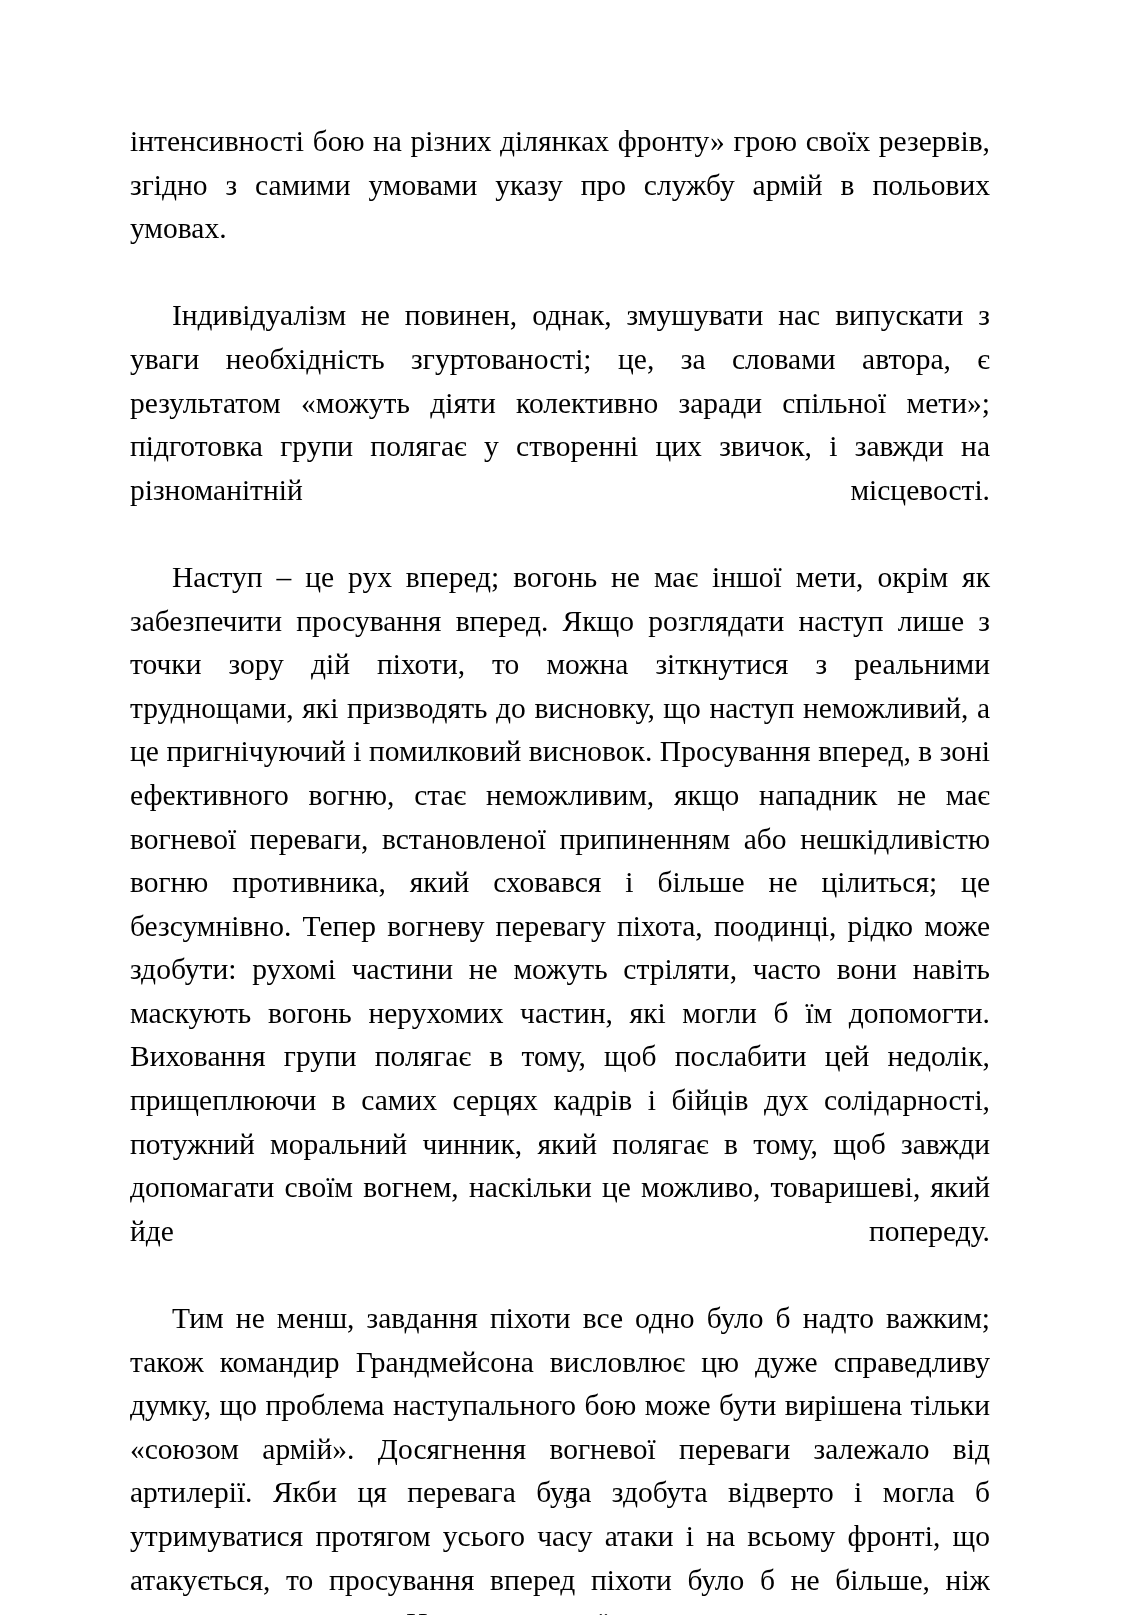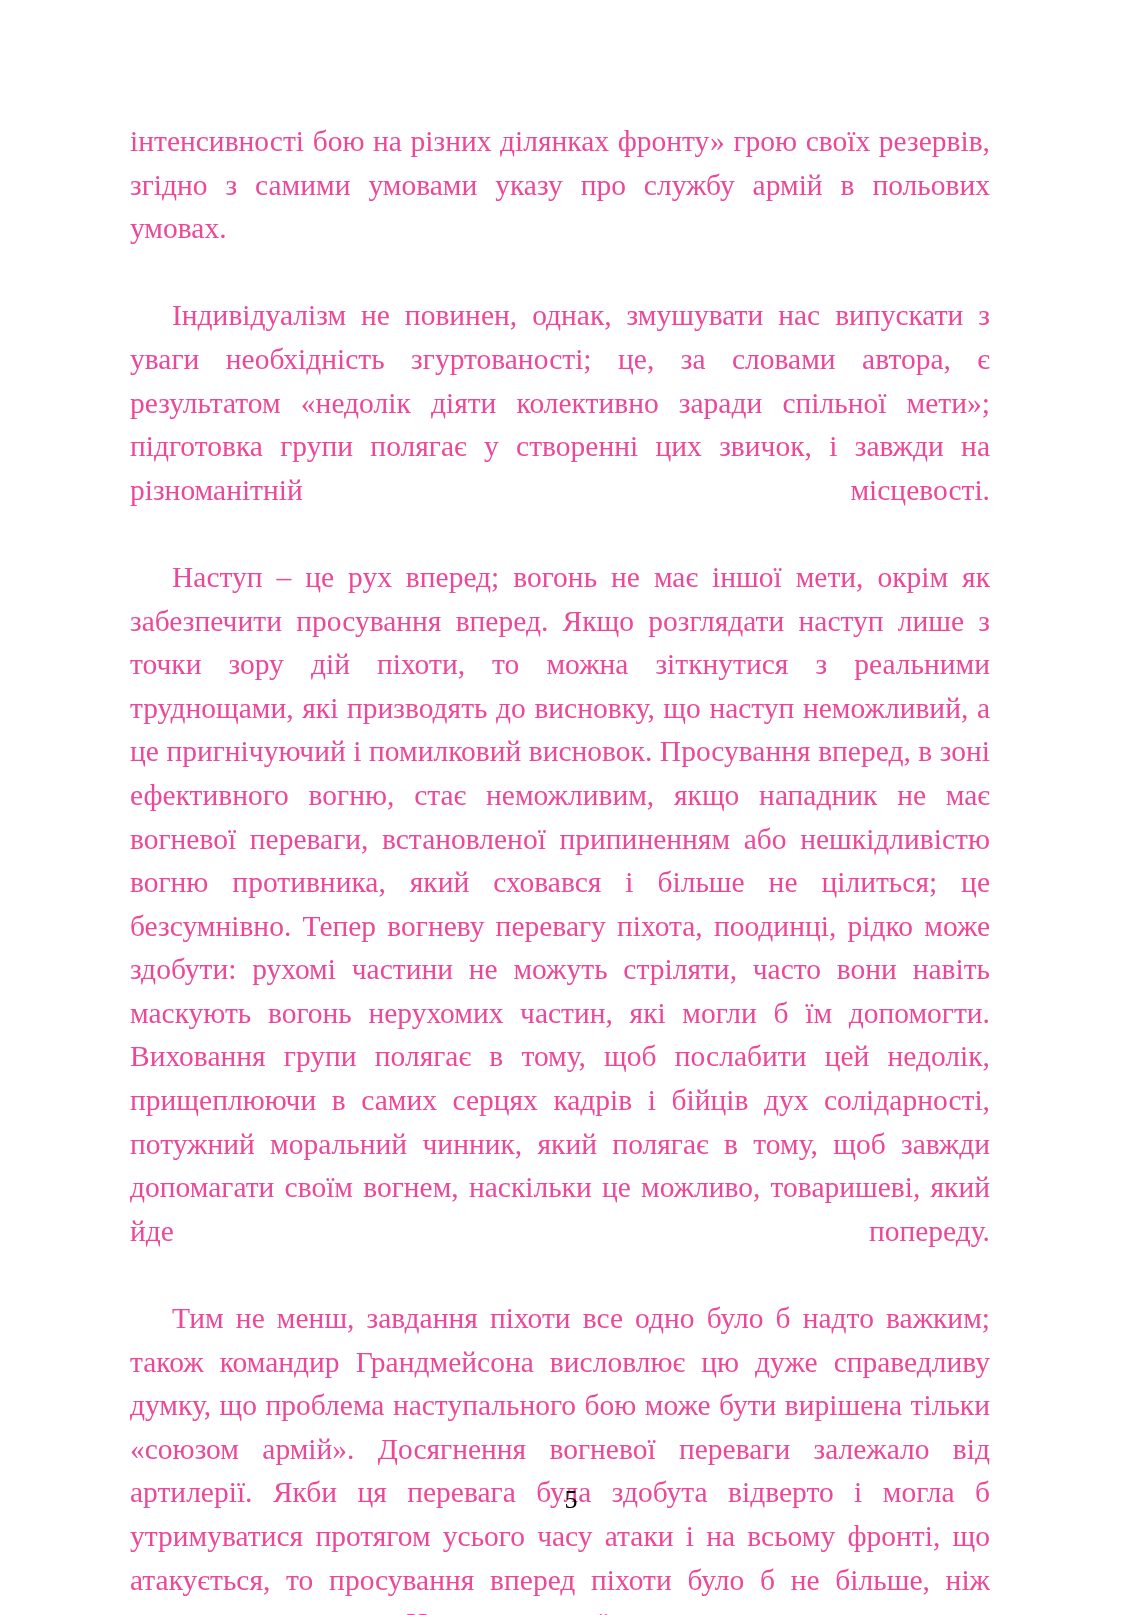--- a/index.html
+++ b/index.html
@@ -25,21 +25,21 @@
     top: 120px;
     width: 860px;
   }
 
   .para {
     margin: 0;
     padding: 0;
     font-family: "Liberation Serif", "DejaVu Serif", serif;
     font-size: 29.5px;
     line-height: 43.6px;
-    color: #ec4899;
+    color: #000000;
     text-align: justify;
     text-justify: inter-word;
     text-indent: 42px;
     -webkit-hyphens: none;
     hyphens: none;
     word-spacing: 0px;
   }
 
   .para.no-indent {
     text-indent: 0;
@@ -64,20 +64,20 @@
     line-height: 1;
   }
 </style>
 </head>
 <body>
 
 <div class="page">
 
   <div class="text-column">
     <p class="para no-indent">інтенсивності бою на різних ділянках фронту» грою своїх резервів, згідно з самими умовами указу про службу армій в польових умовах.</p>
-    <p class="para">Індивідуалізм не повинен, однак, змушувати нас випускати з уваги необхідність згуртованості; це, за словами автора, є результатом «недолік діяти колективно заради спільної мети»; підготовка групи полягає у створенні цих звичок, і завжди на різноманітній місцевості.</p>
+    <p class="para">Індивідуалізм не повинен, однак, змушувати нас випускати з уваги необхідність згуртованості; це, за словами автора, є результатом «можуть діяти колективно заради спільної мети»; підготовка групи полягає у створенні цих звичок, і завжди на різноманітній місцевості.</p>
     <p class="para">Наступ – це рух вперед; вогонь не має іншої мети, окрім як забезпечити просування вперед. Якщо розглядати наступ лише з точки зору дій піхоти, то можна зіткнутися з реальними труднощами, які призводять до висновку, що наступ неможливий, а це пригнічуючий і помилковий висновок. Просування вперед, в зоні ефективного вогню, стає неможливим, якщо нападник не має вогневої переваги, встановленої припиненням або нешкідливістю вогню противника, який сховався і більше не цілиться; це безсумнівно. Тепер вогневу перевагу піхота, поодинці, рідко може здобути: рухомі частини не можуть стріляти, часто вони навіть маскують вогонь нерухомих частин, які могли б їм допомогти. Виховання групи полягає в тому, щоб послабити цей недолік, прищеплюючи в самих серцях кадрів і бійців дух солідарності, потужний моральний чинник, який полягає в тому, щоб завжди допомагати своїм вогнем, наскільки це можливо, товаришеві, який йде попереду.</p>
     <p class="para">Тим не менш, завдання піхоти все одно було б надто важким; також командир Грандмейсона висловлює цю дуже справедливу думку, що проблема наступального бою може бути вирішена тільки «союзом армій». Досягнення вогневої переваги залежало від артилерії. Якби ця перевага була здобута відверто і могла б утримуватися протягом усього часу атаки і на всьому фронті, що атакується, то просування вперед піхоти було б не більше, ніж маршовим маневром. Це мета, до якої повинен прагнути артилерист і якої він, можливо, досяг би, якби кількість вогнепальної зброї і особливо снарядів у його розпорядженні була необмеженою. У більшості випадків це не</p>
   </div>
 
   <div class="page-number">5</div>
 
 </div>
 
 </body></html>

